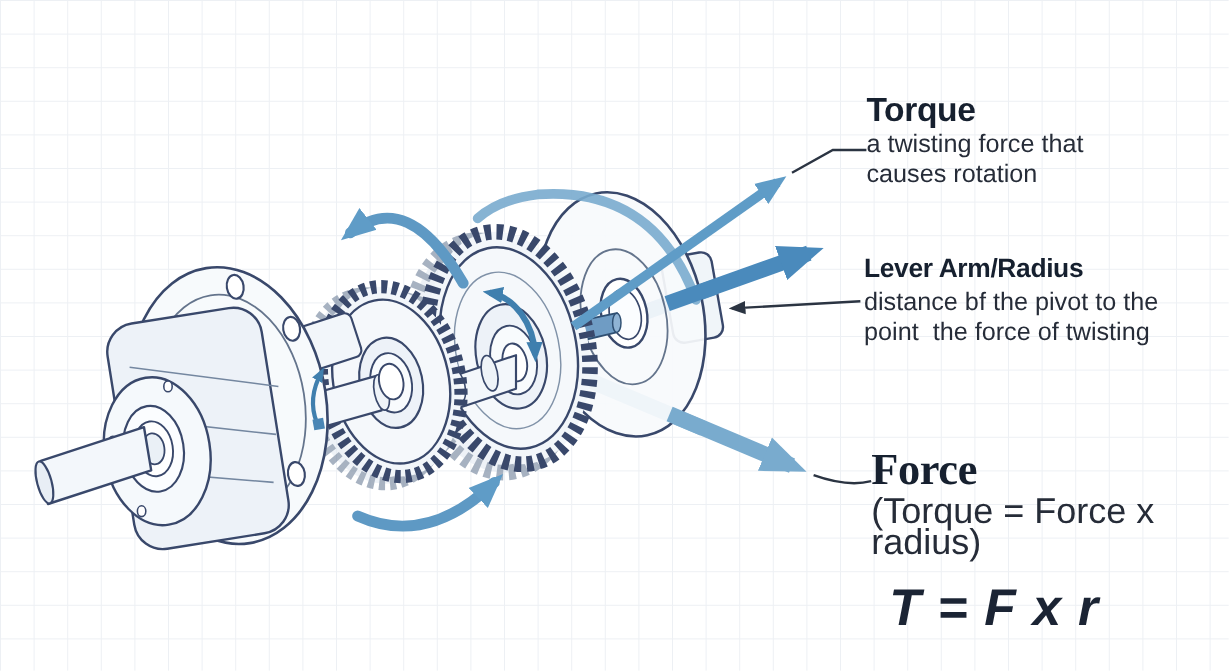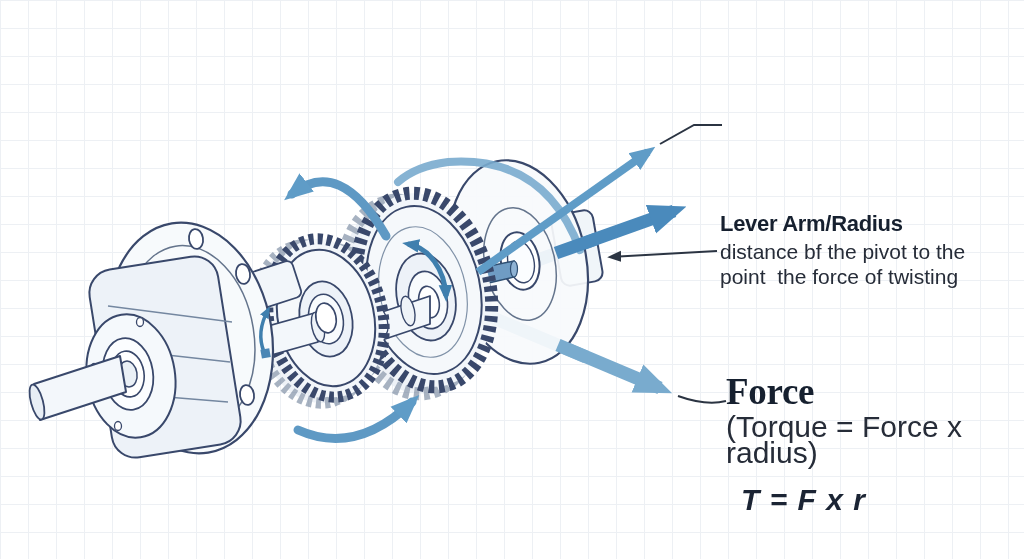--- a/index.html
+++ b/index.html
@@ -20,21 +20,21 @@
   .ann-torque h2{font-size:28px; line-height:32px;}
   .ann-torque p{font-size:21px; line-height:25px;}
   .ann-lever{left:720px; top:209px;}
   .ann-lever h2{font-size:22px; line-height:30px;}
   .ann-lever p{font-size:21px; line-height:25px;}
   .ann-force{left:726px; top:372px;}
   .ann-force h2{font-size:37px; line-height:40px;font-family:Liberation Serif, serif;}
   .ann-force p{font-size:30px; line-height:26px; margin-top:2px;}
   .formula{
     position:absolute; left:741px; top:483px;
-    font-size:30px; font-weight:800; font-style:italic;
+    font-size:43px; font-weight:800; font-style:italic;
     letter-spacing:1px; color:#1b2434;text-align:center;
   }
 </style>
 </head>
 <body>
 
 <div class="stage">
 
   <svg class="diagram-svg" width="1024" height="559" viewBox="0 0 1024 559" xmlns="http://www.w3.org/2000/svg">
     <defs>
@@ -153,20 +153,25 @@
 
     <path d="M 478 272 L 648 152" stroke="#5f9cc7" stroke-width="8" fill="none" marker-end="url(#mA)"></path>
     <path d="M 556 253 L 674 211" stroke="#4a8abc" stroke-width="13" fill="none" marker-end="url(#mB)"></path>
     <path d="M 558 345 L 660 388" stroke="#79abce" stroke-width="13" fill="none" marker-end="url(#mC)"></path>
 
     <path d="M 660 144 L 694 125 L 722 125" stroke="#2b3442" stroke-width="2" fill="none"></path>
     <path d="M 610 257 L 717 251" stroke="#2b3442" stroke-width="2" fill="none" marker-start="url(#mK)"></path>
     <path d="M 678 396 Q 706 406 726 401" stroke="#2b3442" stroke-width="2" fill="none"></path>
   </svg>
 
+  <div class="ann ann-torque">
+    <h2>Torque</h2>
+    <p>a twisting force that</p>
+    <p>causes rotation</p>
+  </div>
 
   <div class="ann ann-lever">
     <h2>Lever Arm/Radius</h2>
     <p>distance bf the pivot to the</p>
     <p>point  the force of twisting</p>
   </div>
 
   <div class="ann ann-force">
     <h2>Force</h2>
     <p>(Torque = Force x radius)</p>

